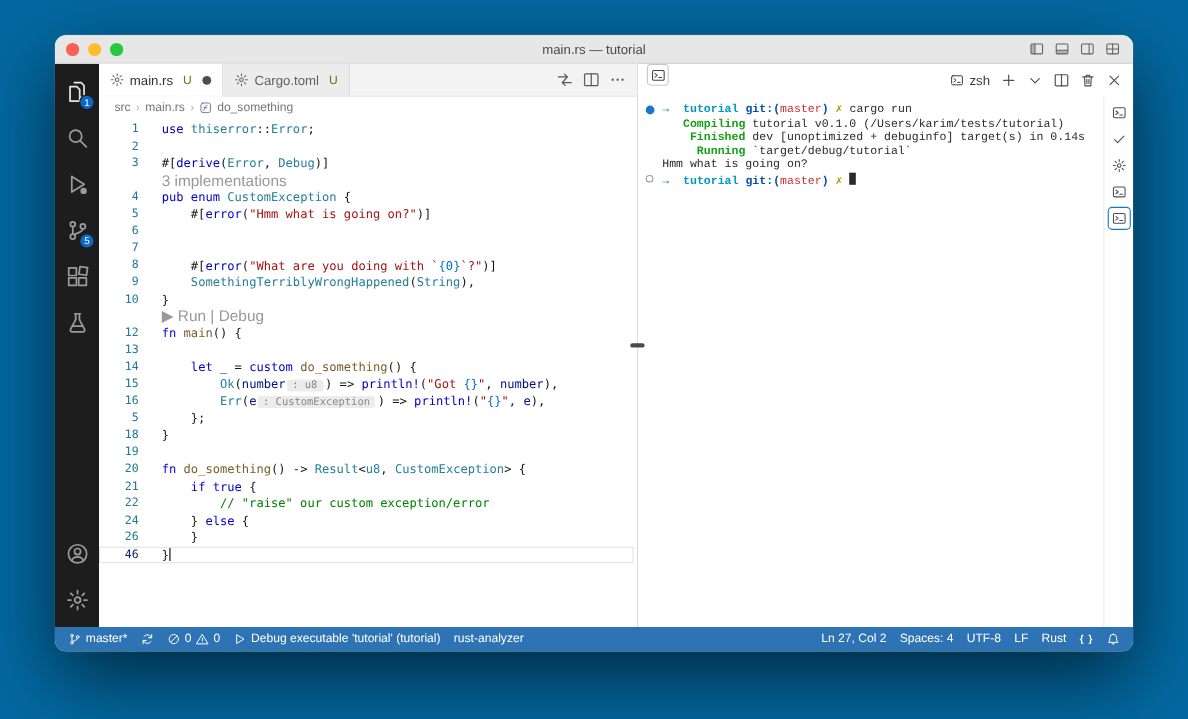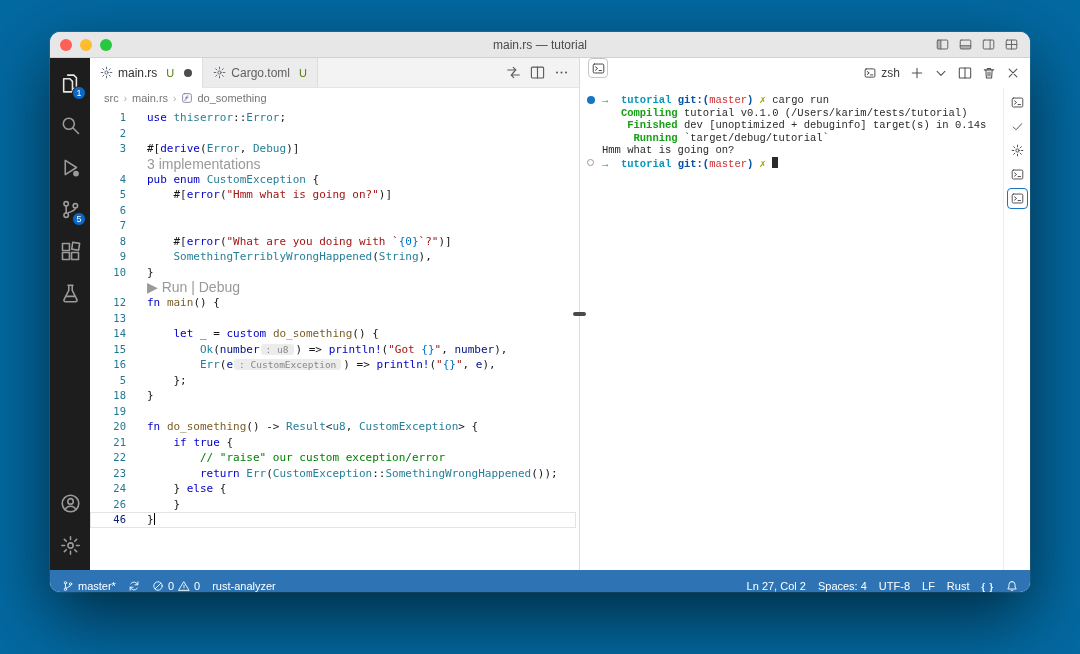--- a/index.html
+++ b/index.html
@@ -106,21 +106,21 @@
   .strip-item{width:21px;height:21px;display:flex;align-items:center;justify-content:center;
     border-radius:4px;border:1px solid transparent;cursor:pointer}
   .strip-item.selected{border-color:var(--deco_blue,#1677c8)}
   .strip-item span{display:inline-flex}
   .strip-item svg{width:13px;height:13px}
   
   .statusbar{height:22px;background:var(--status_bar_bg,#2e74b5);display:flex;align-items:center;
     color:#fff;font-size:11px;flex:none;padding:0 6px}
   .sb-left,.sb-right{display:flex;align-items:center;height:100%}
   .sb-right{margin-left:auto}
-  .sb-item{display:flex;align-items:flex-end;gap:4px;padding:0 6px;height:100%;cursor:pointer;white-space:nowrap}
+  .sb-item{display:flex;align-items:center;gap:4px;padding:0 6px;height:100%;cursor:pointer;white-space:nowrap}
   .sb-item span{display:inline-flex;align-items:center}
   .sb-item svg{width:12px;height:12px}
   .braces-txt{font-size:9px;font-weight:700;letter-spacing:1px}
 </style>
 </head>
 <body>
 
 <div class="stage">
   <div class="window">
 
@@ -387,24 +387,20 @@
               </div>
               <div class="row">
                 <span class="ln">21</span>
                 <span class="lncontent"><span class="tk-txt">    </span><span class="tk-kw">if</span><span class="tk-txt"> </span><span class="tk-kw">true</span><span class="tk-txt"> {</span></span>
               </div>
               <div class="row">
                 <span class="ln">22</span>
                 <span class="lncontent"><span class="tk-com">        // "raise" our custom exception/error</span></span>
               </div>
               <div class="row">
-                <span class="ln">23</span>
-                <span class="lncontent"><span class="tk-txt">        </span><span class="tk-kw">return</span><span class="tk-txt"> </span><span class="tk-ty">Err</span><span class="tk-txt">(</span><span class="tk-ty">CustomException</span><span class="tk-txt">::</span><span class="tk-ty">SomethingWrongHappened</span><span class="tk-txt">());</span></span>
-              </div>
-              <div class="row">
                 <span class="ln">24</span>
                 <span class="lncontent"><span class="tk-txt">    } </span><span class="tk-kw">else</span><span class="tk-txt"> {</span></span>
               </div>
               <div class="row">
                 <span class="ln">26</span>
                 <span class="lncontent"><span class="tk-txt">    }</span></span>
               </div>
               <div class="row current">
                 <span class="curbox"></span>
                 <span class="ln">46</span>
@@ -545,20 +541,28 @@
             <span>
               <svg viewBox="0 0 16 16" fill="none" stroke="currentColor" stroke-width="1.2" stroke-linecap="round" stroke-linejoin="round">
                 <path d="M8 2.6l6.8 11.2H1.2z"></path>
                 <path d="M8 6.8v3.4"></path>
                 <circle cx="8" cy="12" r=".4" fill="currentColor" stroke="none"></circle>
               </svg>
             </span>
             <span>0</span>
           </div>
           <div class="sb-item">
+            <span>
+              <svg viewBox="0 0 16 16" fill="none" stroke="currentColor" stroke-width="1.2" stroke-linecap="round" stroke-linejoin="round">
+                <path d="M4.6 2.9l8.4 5.1-8.4 5.1z"></path>
+              </svg>
+            </span>
+            <span>Debug executable 'tutorial' (tutorial)</span>
+          </div>
+          <div class="sb-item">
             <span>rust-analyzer</span>
           </div>
         </div>
       <div class="sb-right">
           <div class="sb-item">
             <span>Ln 27, Col 2</span>
           </div>
           <div class="sb-item">
             <span>Spaces: 4</span>
           </div>

